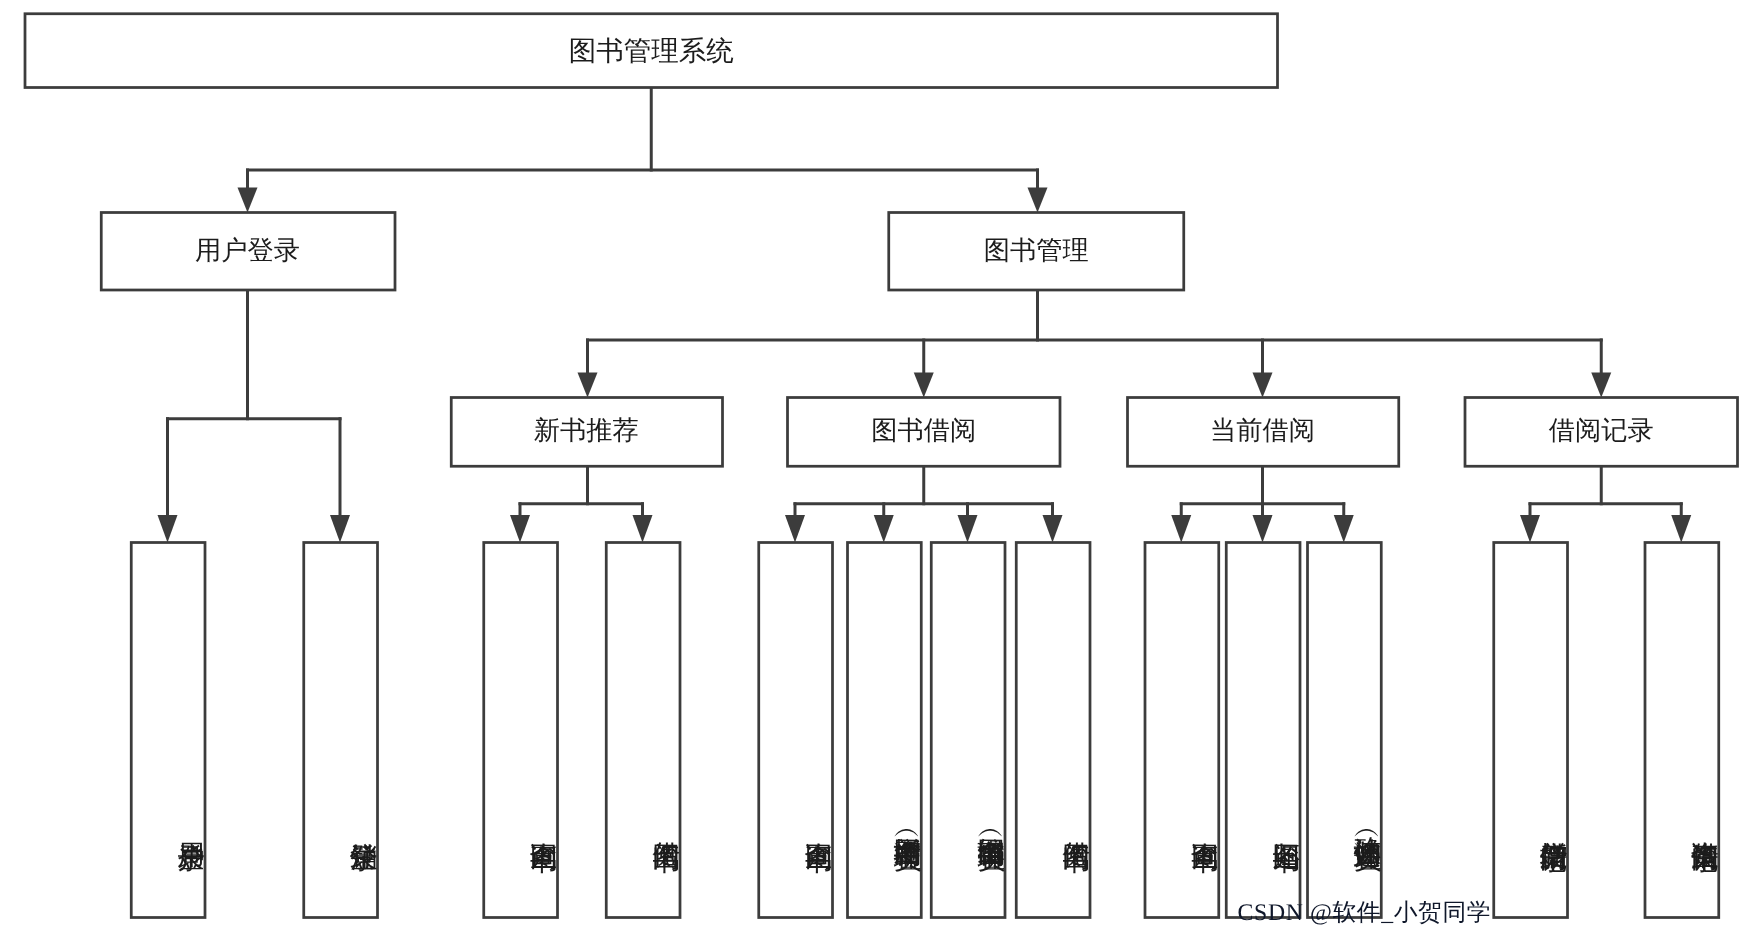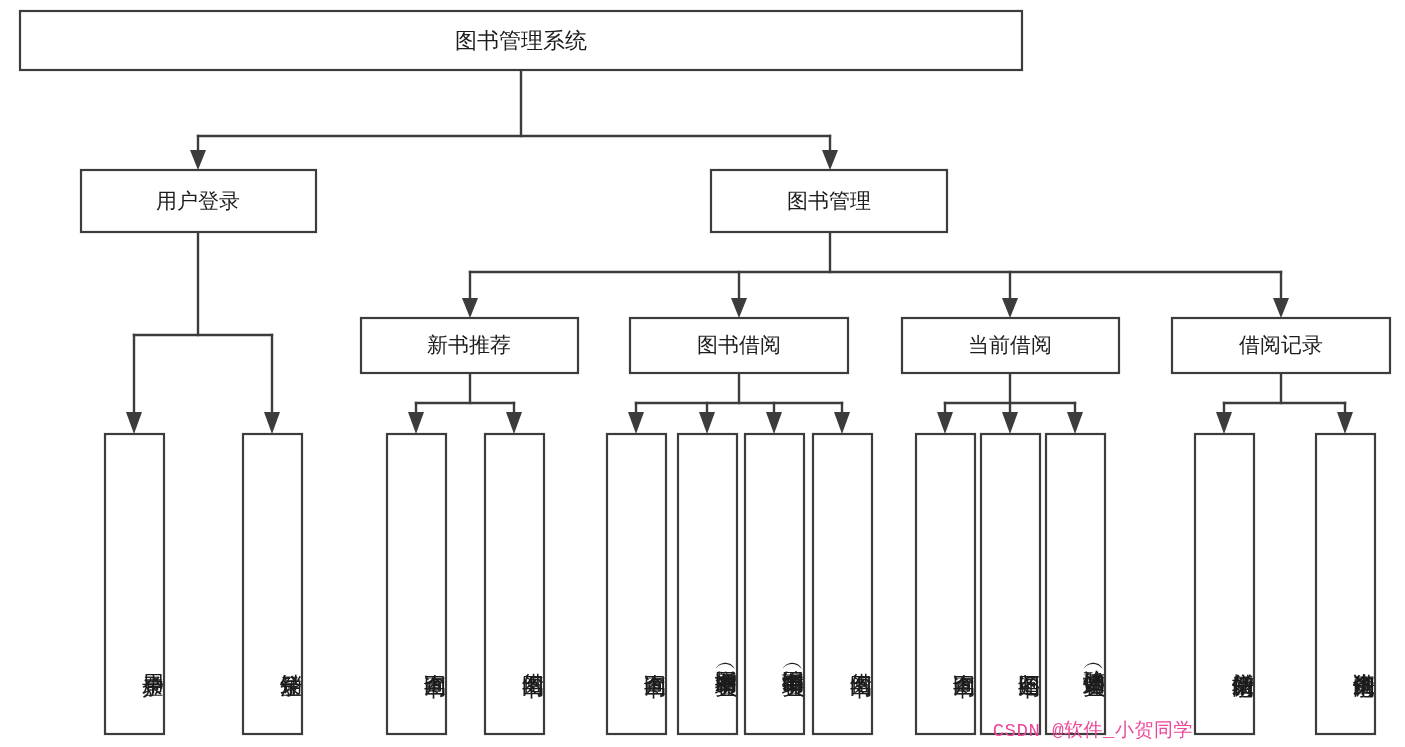--- a/index.html
+++ b/index.html
@@ -67,23 +67,23 @@
     color: #1c1c1c;
     letter-spacing: 1px;
     white-space: nowrap;
     text-align: center;
     pointer-events: none;
   }
   .watermark {
     position: absolute;
     right: 8px;
     bottom: 4px;
-    font-family: Liberation Mono, monospace;
+    font-family: Liberation Serif, serif;
     font-size: 19px;
-    color: #ec4899;
+    color: #0f172a;
     letter-spacing: 0.5px;
     white-space: nowrap;
     user-select: none;
   }
 </style>
 </head>
 <body>
 
 <div id="diagram-root">
 

